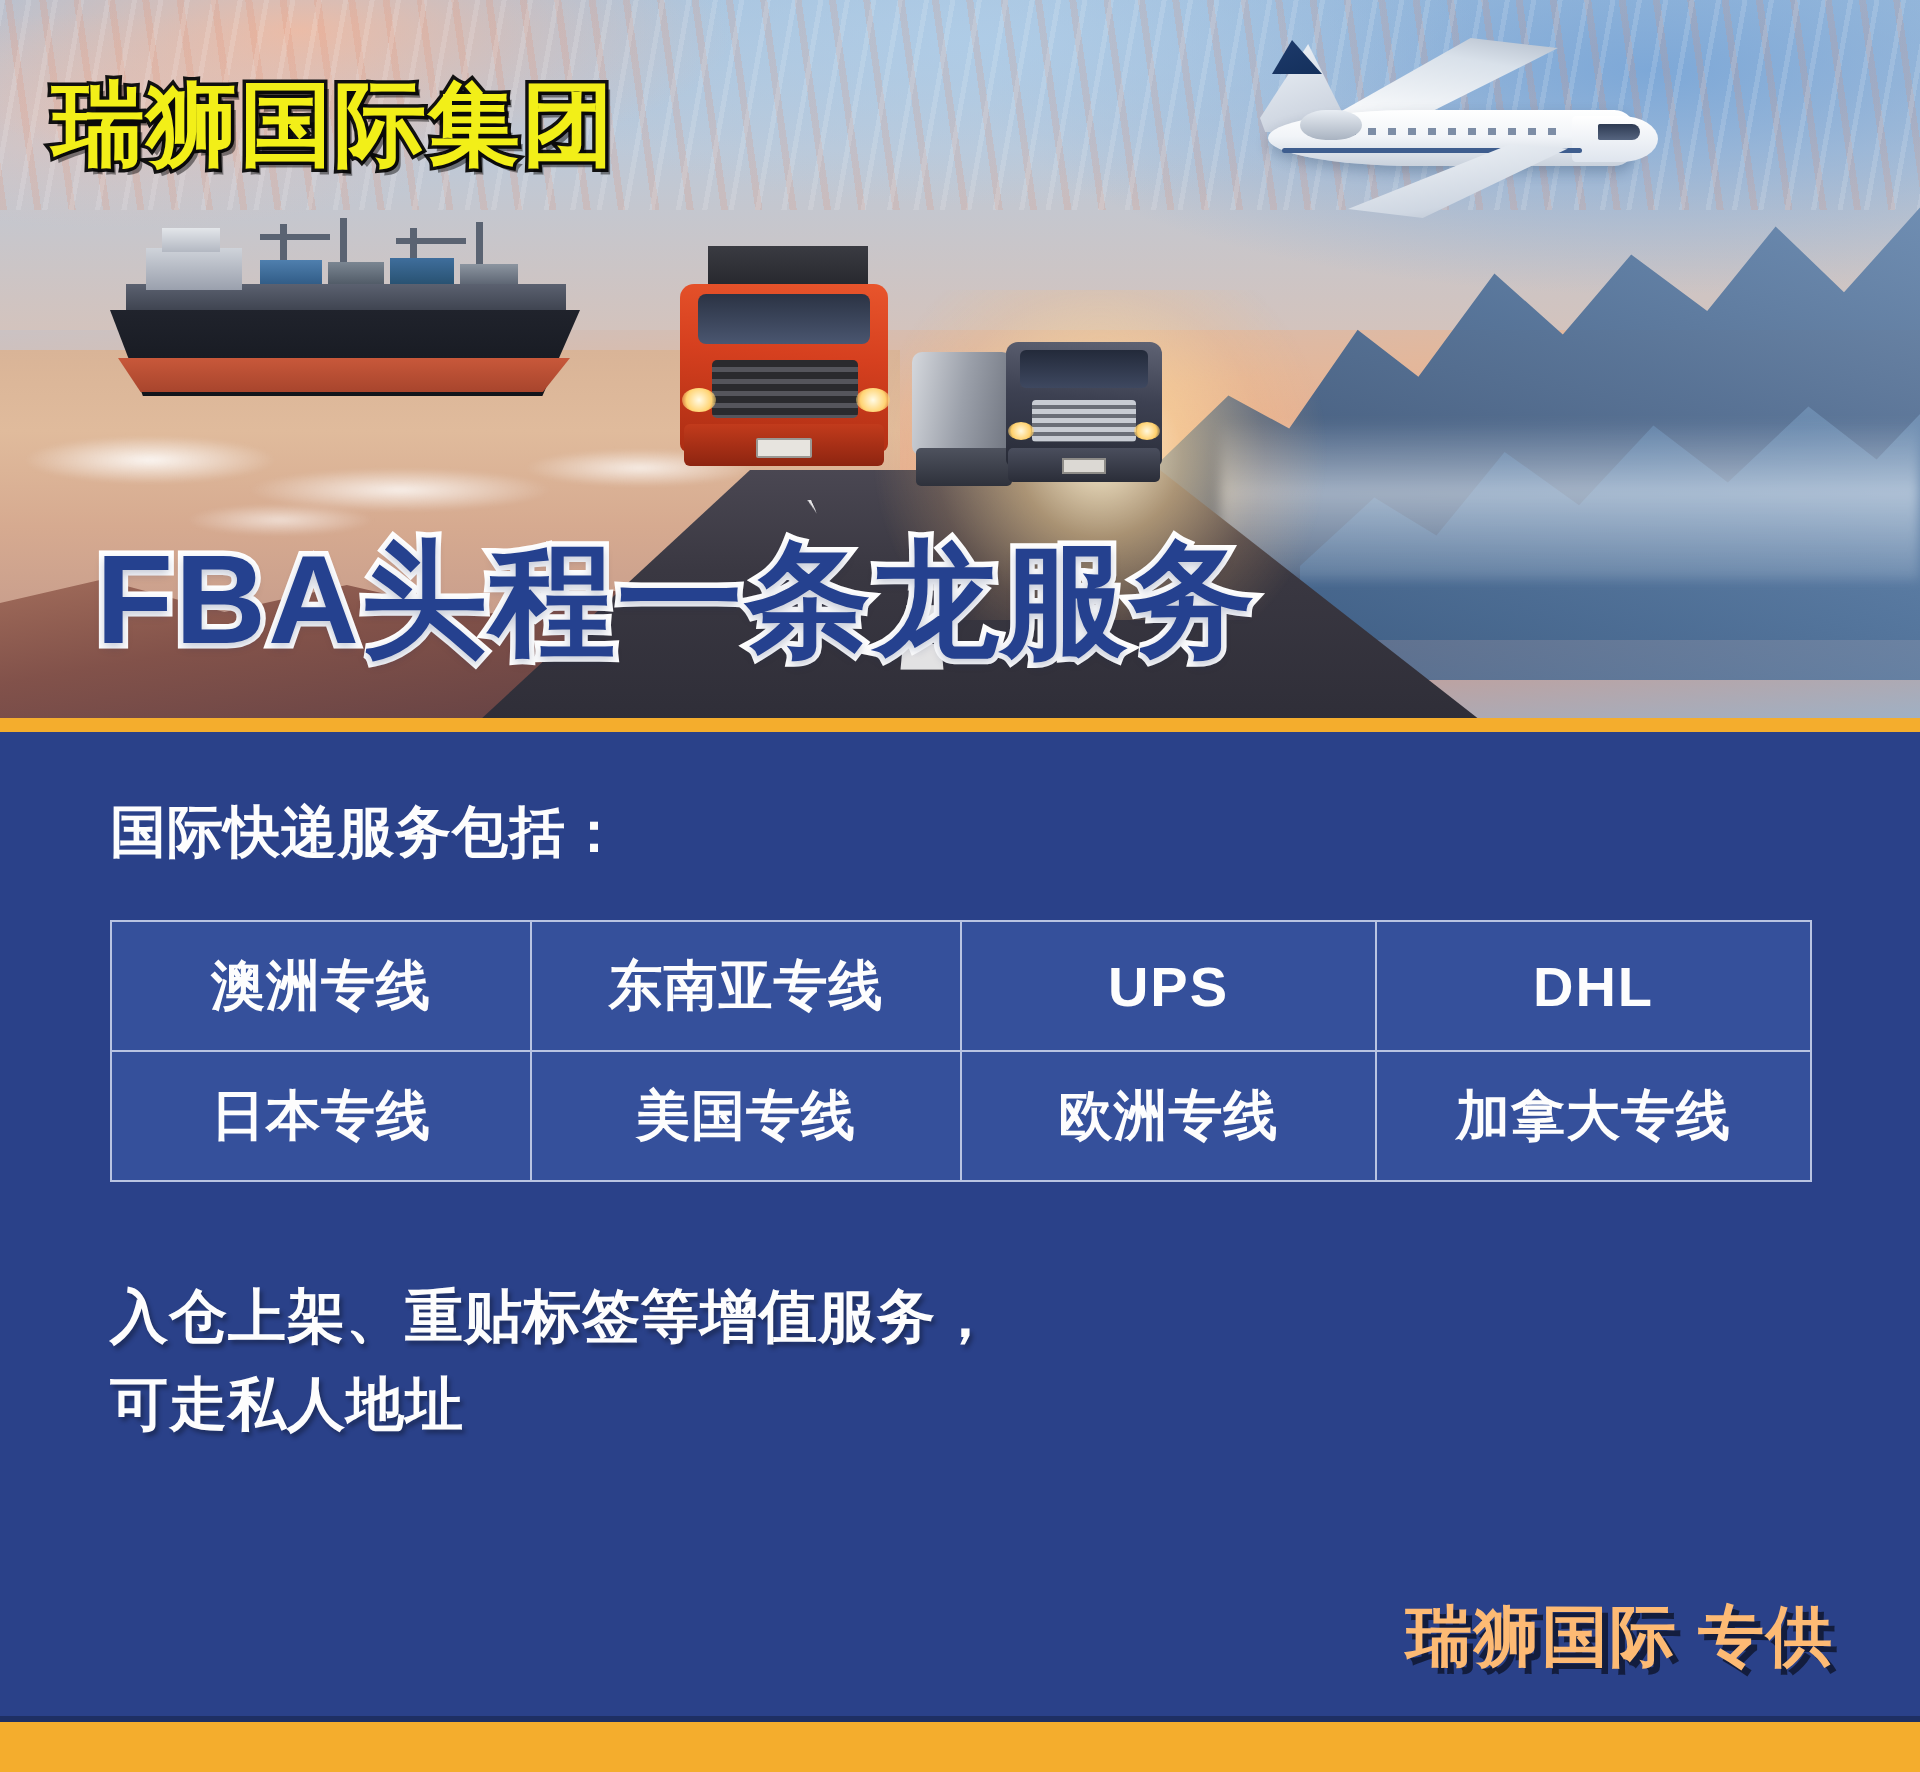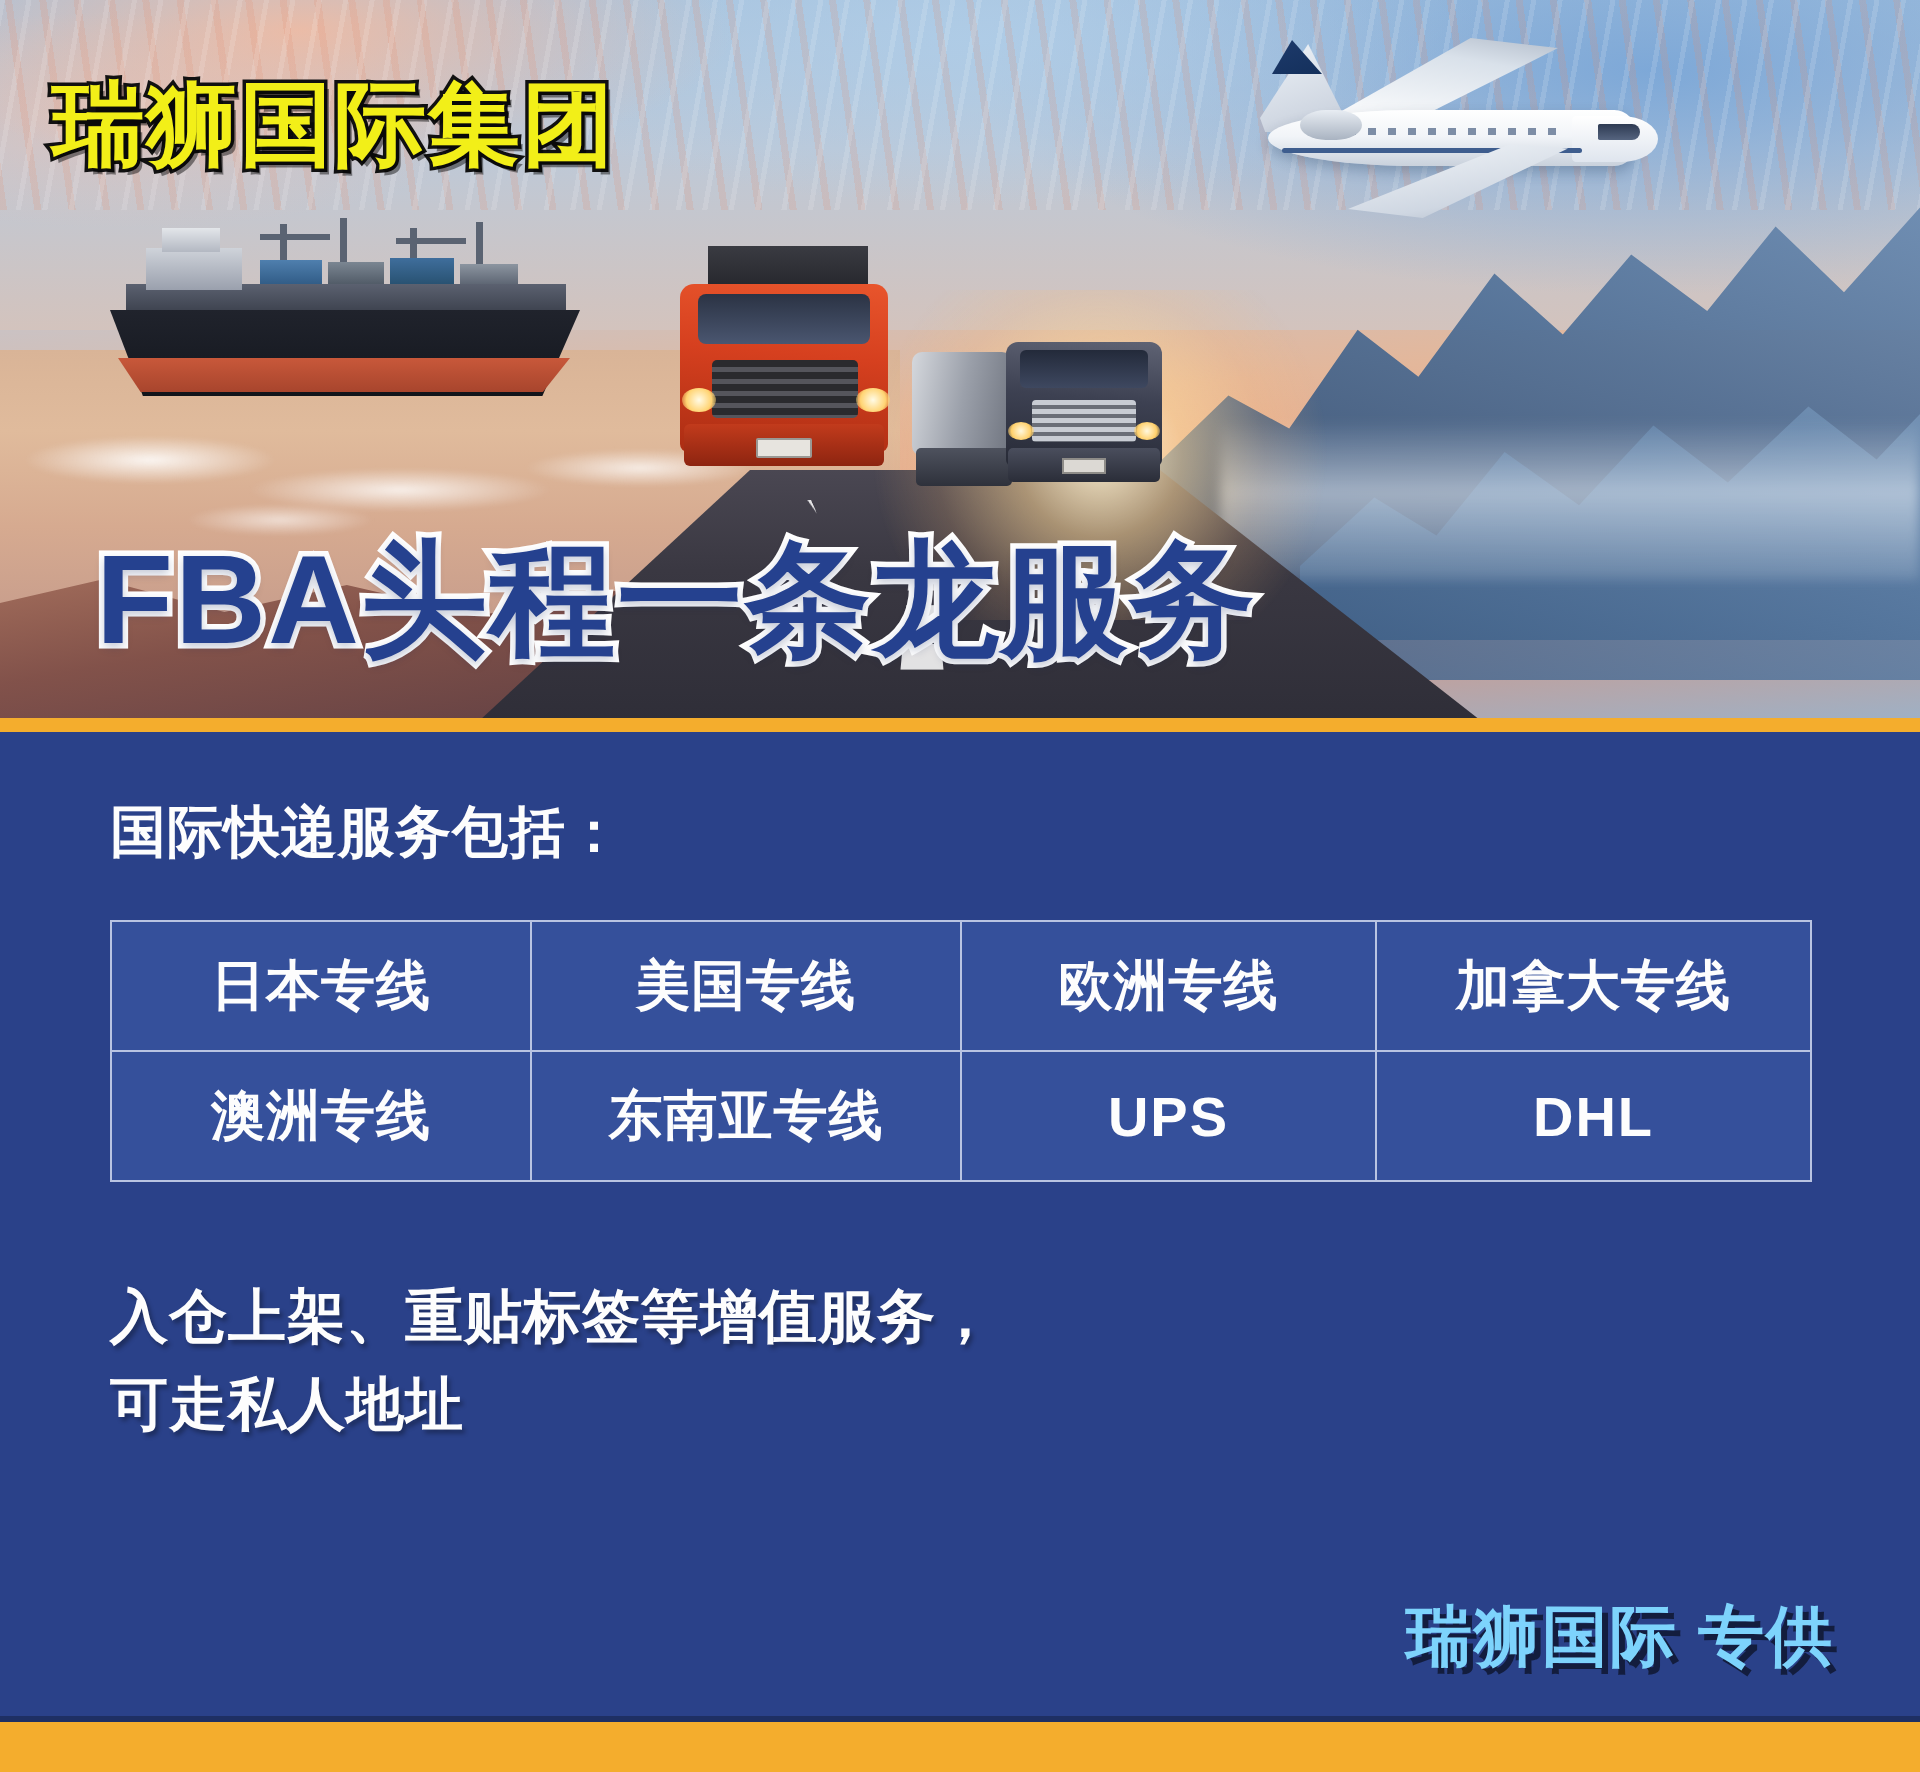--- a/index.html
+++ b/index.html
@@ -330,21 +330,21 @@
     position:absolute; left:110px; top:1272px;
     font-size: 58px; font-weight: 800; color:#fdfdfd;
     line-height: 1.52; letter-spacing: 1px;
     text-shadow: 3px 4px 4px rgba(0,0,0,.30);
   }
   .para div { white-space:nowrap; }
 
   
   .brand-bottom {
     position:absolute; right: 86px; top: 1592px;
-    font-size: 66px; font-weight: 900; color:#7dd3fc;
+    font-size: 66px; font-weight: 900; color:#fdba74;
     letter-spacing: 2px; white-space:nowrap;
     text-shadow: 6px 6px 0 rgba(0,0,0,.55);
   }
 
   
   .footer-orange {
     position:absolute; left:0; top:1722px; width:1920px; height:50px;
     background:#f4ad2d;
   }
   .footer-line {
@@ -439,31 +439,31 @@
 
   <div class="div-orange"></div>
 
   <div class="body-blue"></div>
 
   <div class="section-title">国际快递服务包括：</div>
 
   <table class="svc-table">
     <tbody>
       <tr>
+        <td class="col-a">澳洲专线</td>
+        <td class="col-b">东南亚专线</td>
+        <td class="col-c latin">UPS</td>
+        <td class="col-d latin">DHL</td>
+      </tr>
+      <tr>
         <td class="col-a">日本专线</td>
         <td class="col-b">美国专线</td>
         <td class="col-c">欧洲专线</td>
         <td class="col-d">加拿大专线</td>
       </tr>
-      <tr>
-        <td class="col-a">澳洲专线</td>
-        <td class="col-b">东南亚专线</td>
-        <td class="col-c latin">UPS</td>
-        <td class="col-d latin">DHL</td>
-      </tr>
     </tbody>
   </table>
 
   <div class="para">
     <div>入仓上架、重贴标签等增值服务，</div>
     <div>可走私人地址</div>
   </div>
 
   <div class="brand-bottom">瑞狮国际 专供</div>
 

